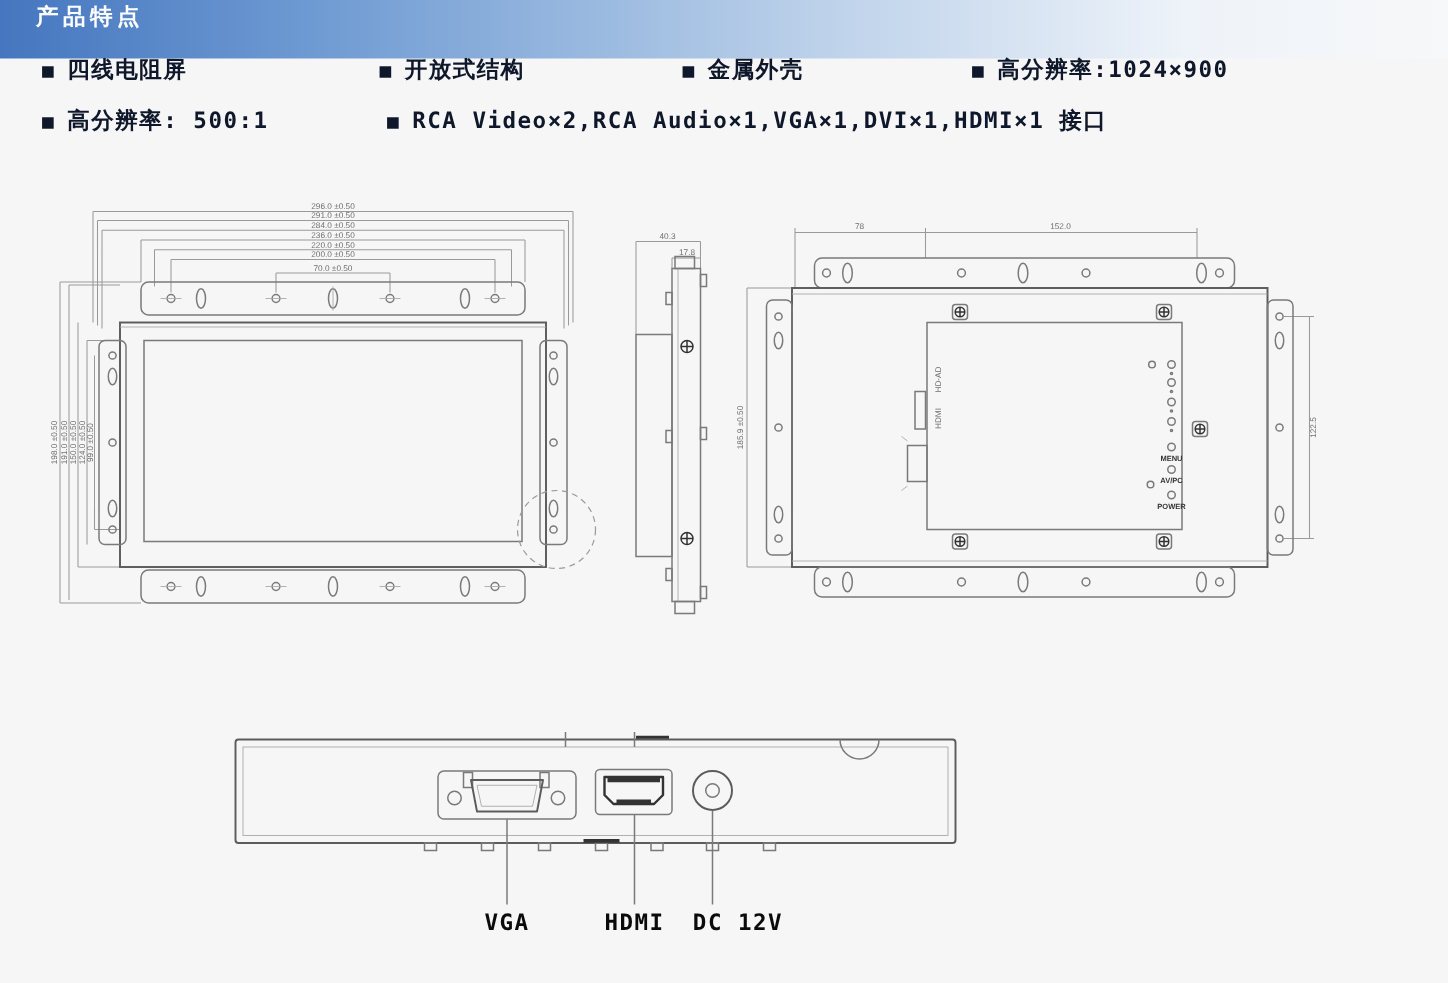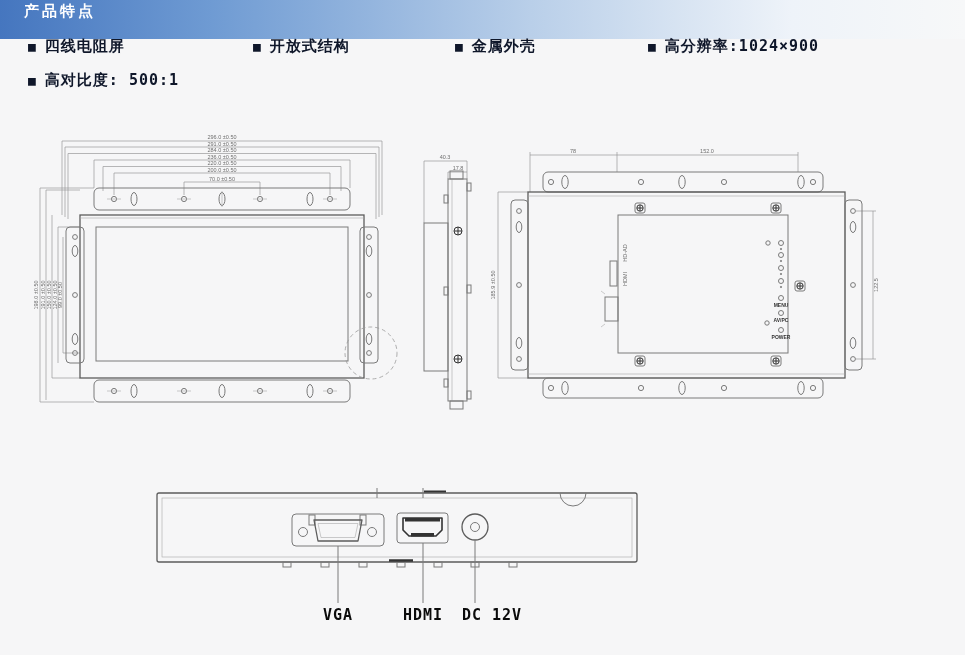--- a/index.html
+++ b/index.html
@@ -39,21 +39,24 @@
     <span class="bullet">■</span><span>开放式结构</span>
   </div>
   <div class="feat" style="left:455px;top:37px">
     <span class="bullet">■</span><span>金属外壳</span>
   </div>
   <div class="feat" style="left:648px;top:37px">
     <span class="bullet">■</span><span>高分辨率:1024×900</span>
   </div>
 
   <div class="feat" style="left:28px;top:71px">
-    <span class="bullet">■</span><span>高对比度: 500:1</span>
+    <span class="bullet">■</span><span>高分辨率: 500:1</span>
+  </div>
+  <div class="feat" style="left:258px;top:71px">
+    <span class="bullet">■</span><span>RCA Video×2,RCA Audio×1,VGA×1,DVI×1,HDMI×1 接口</span>
   </div>
 
 
   <svg style="top:131px" width="965" height="294" viewBox="0 0 965 294">
 
     <g>
 
       <g class="dim">
         <line x1="62" y1="10" x2="382" y2="10"></line>
           <line x1="65" y1="16" x2="379" y2="16"></line>

